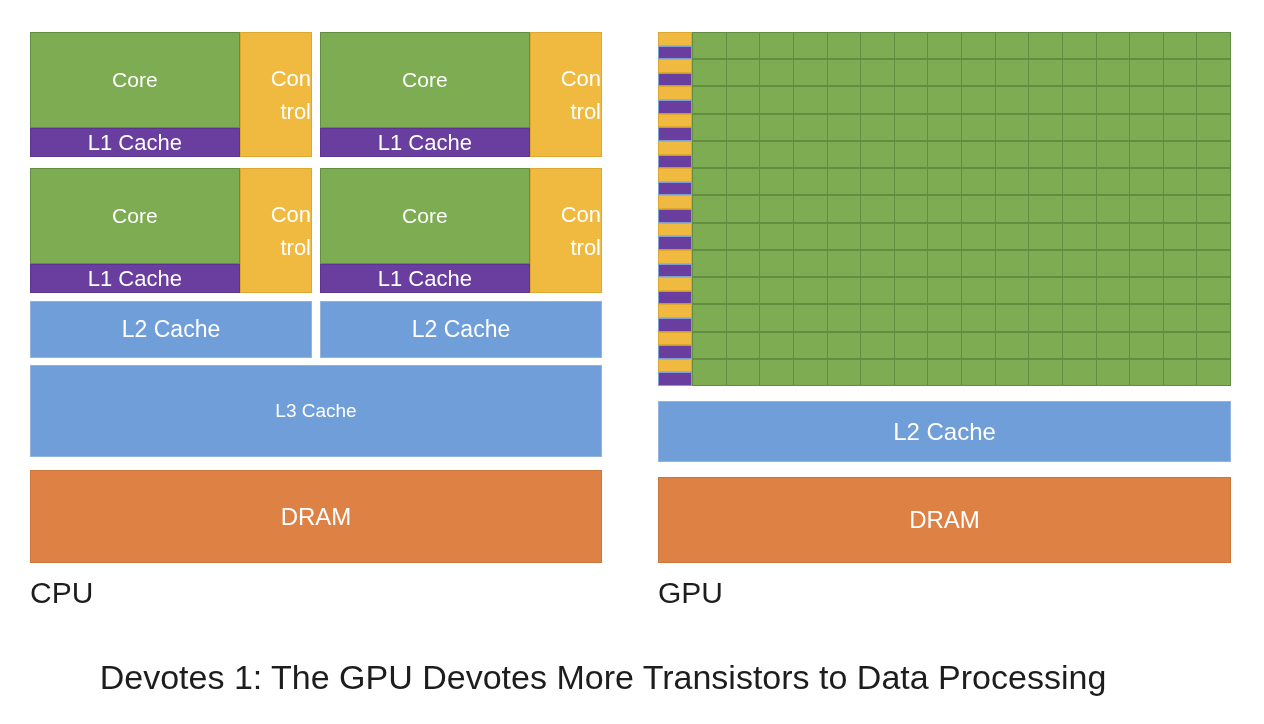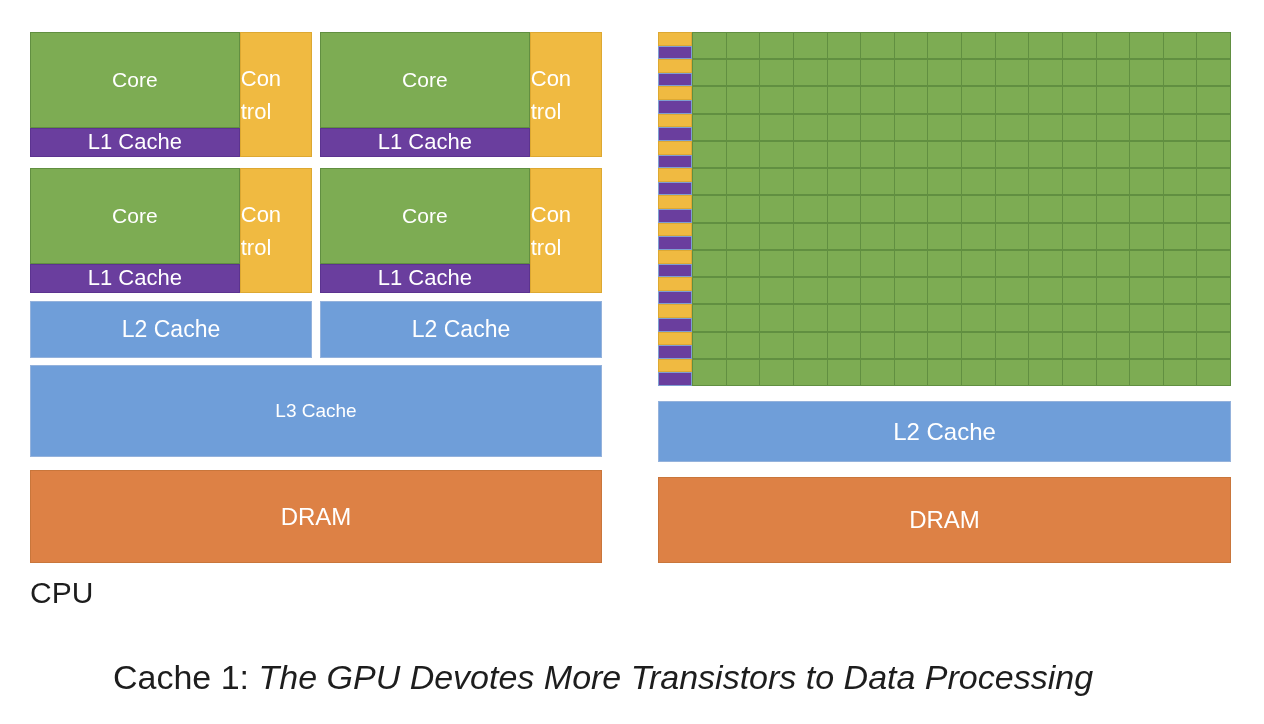--- a/index.html
+++ b/index.html
@@ -20,27 +20,27 @@
   .core-left { width:212px; display:flex; flex-direction:column; }
   .core-green {
     flex:1; background:var(--core-green);
     border:1px solid var(--green-line);
     display:flex; align-items:center; justify-content:center;
     font-size:21px;
   }
   .l1-strip {
     height:29px; background:var(--cache-purple);
     border:1px solid var(--purple-line);
-    display:flex; align-items:flex-start; justify-content:center;
+    display:flex; align-items:center; justify-content:center;
     font-size:22px;
   }
   .control-col {
     width:73px; background:var(--control-yellow);
     border:1px solid var(--yellow-line);
-    display:flex; flex-direction:column; align-items:flex-start; justify-content:center;
+    display:flex; flex-direction:column; align-items:flex-end; justify-content:center;
     font-size:22px; line-height:33px;
   }
   .l2-row { display:flex; gap:8px; margin-top:8px; height:57px; }
   .l2-block {
     width:282px; background:var(--cache-blue);
     border:1px solid var(--blue-line);
     display:flex; align-items:center; justify-content:center;
     font-size:23px;
   }
   .l3-block {
@@ -91,21 +91,21 @@
     border:1px solid var(--orange-line);
     display:flex; align-items:center; justify-content:center;
     font-size:24px;
   }
 
   
   .caption {
     position:absolute; left:-29px; top:658px; width:1264px;
     text-align:center; font-size:34px; color:var(--label-dark);
   }
-  .caption .cap-title { font-style:italic; }
+  .caption .cap-title { }
 </style>
 </head>
 <body>
 
 <div class="cpu-panel">
 
   <div class="core-row first">
     <div class="core-block">
       <div class="core-left">
         <div class="core-green block-text">
@@ -504,19 +504,20 @@
     </div>
 
   <div class="gpu-l2 block-text">
       <span>L2 Cache</span>
     </div>
 
   <div class="gpu-dram block-text">
       <span>DRAM</span>
     </div>
 
+  <div class="panel-label">GPU</div>
 </div>
 
 <div class="caption">
-  <span class="cap-prefix">Cache 1:</span>
+  <span class="cap-prefix">Devotes 1:</span>
   <span> </span>
   <span class="cap-title">The GPU Devotes More Transistors to Data Processing</span>
 </div>
 
 </body></html>

